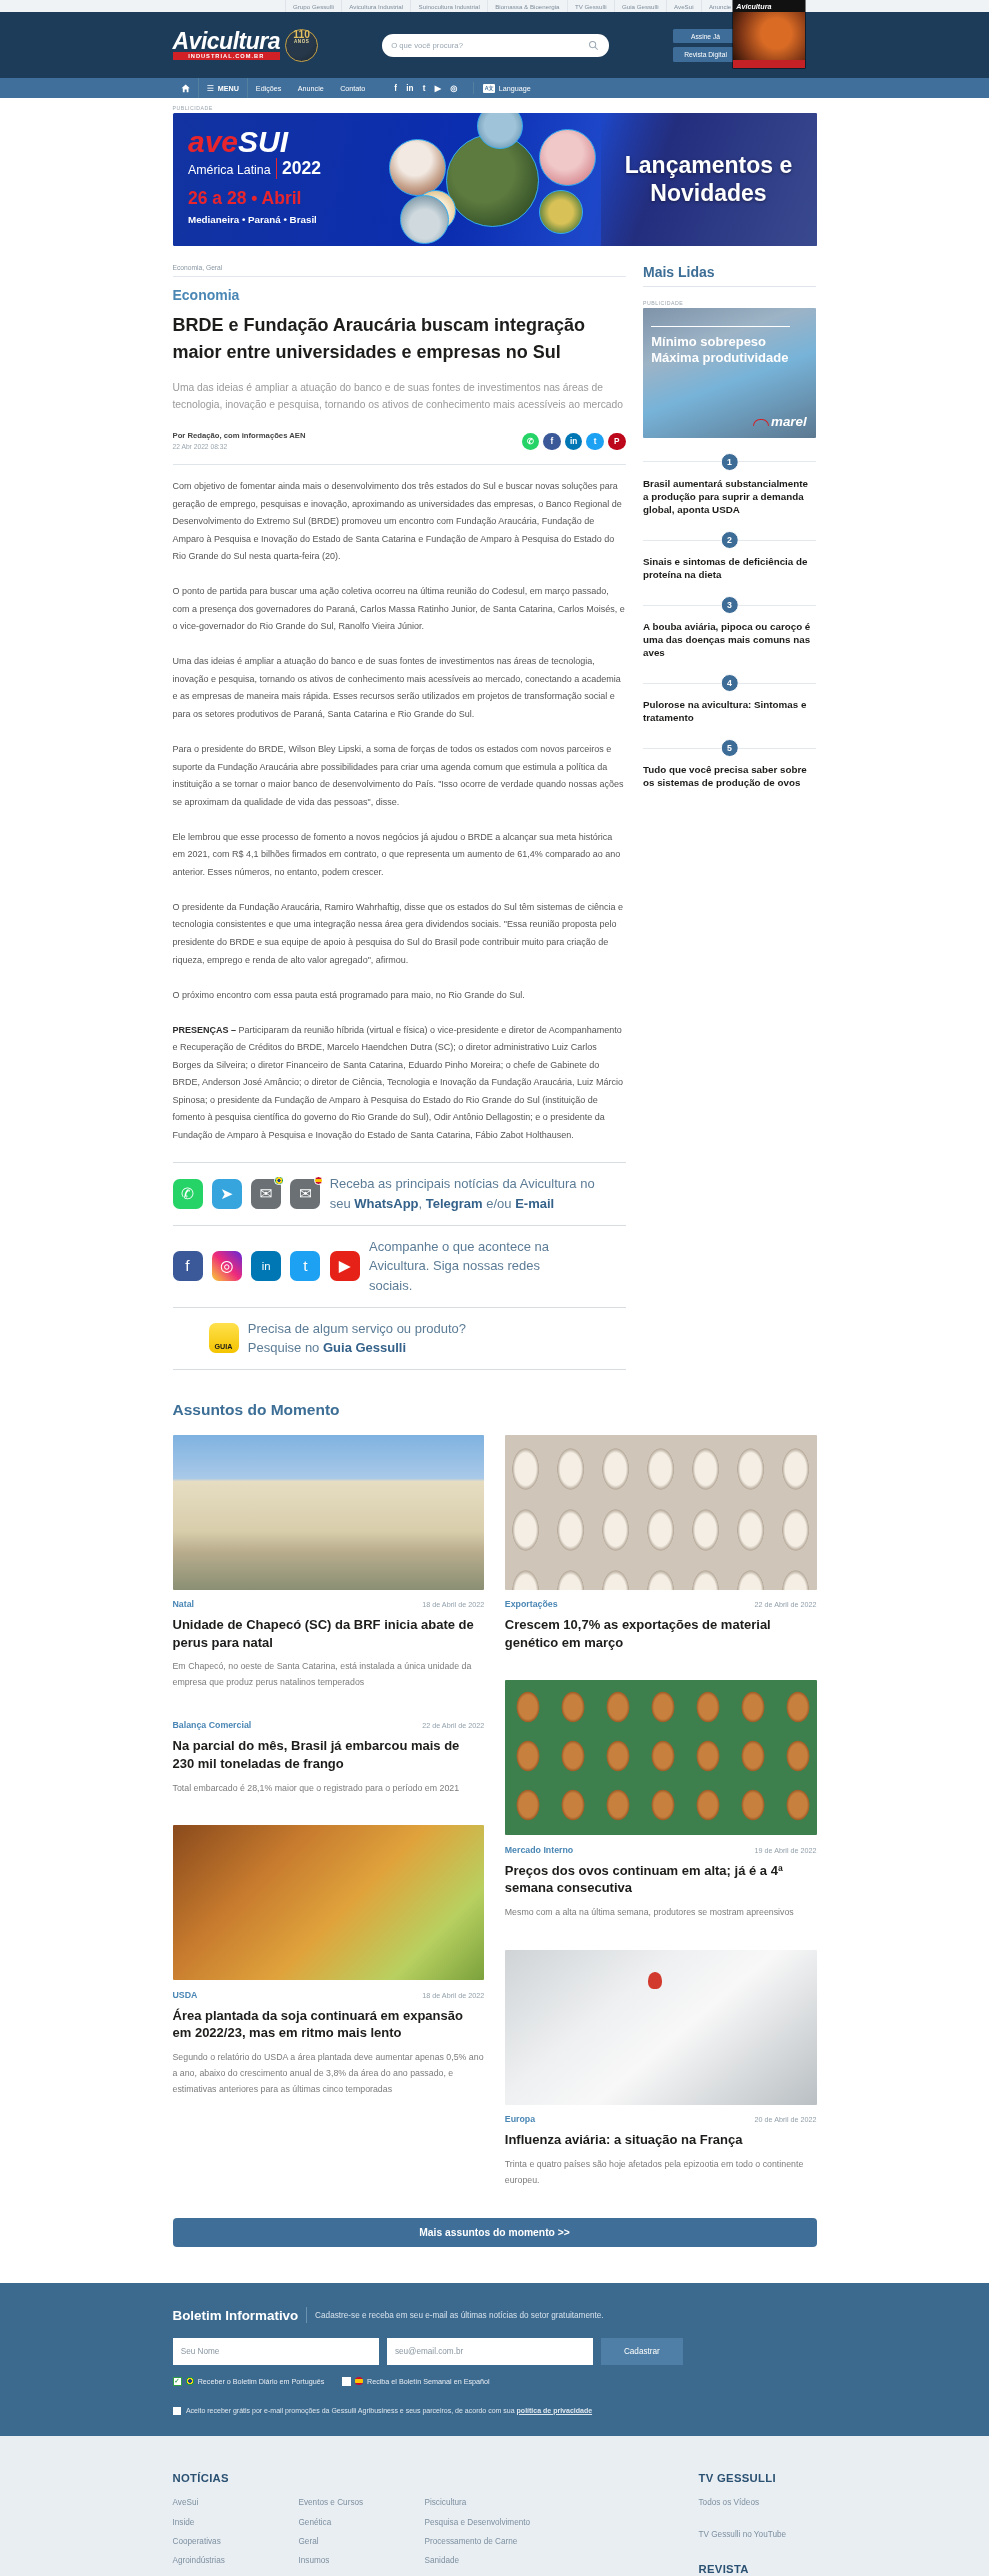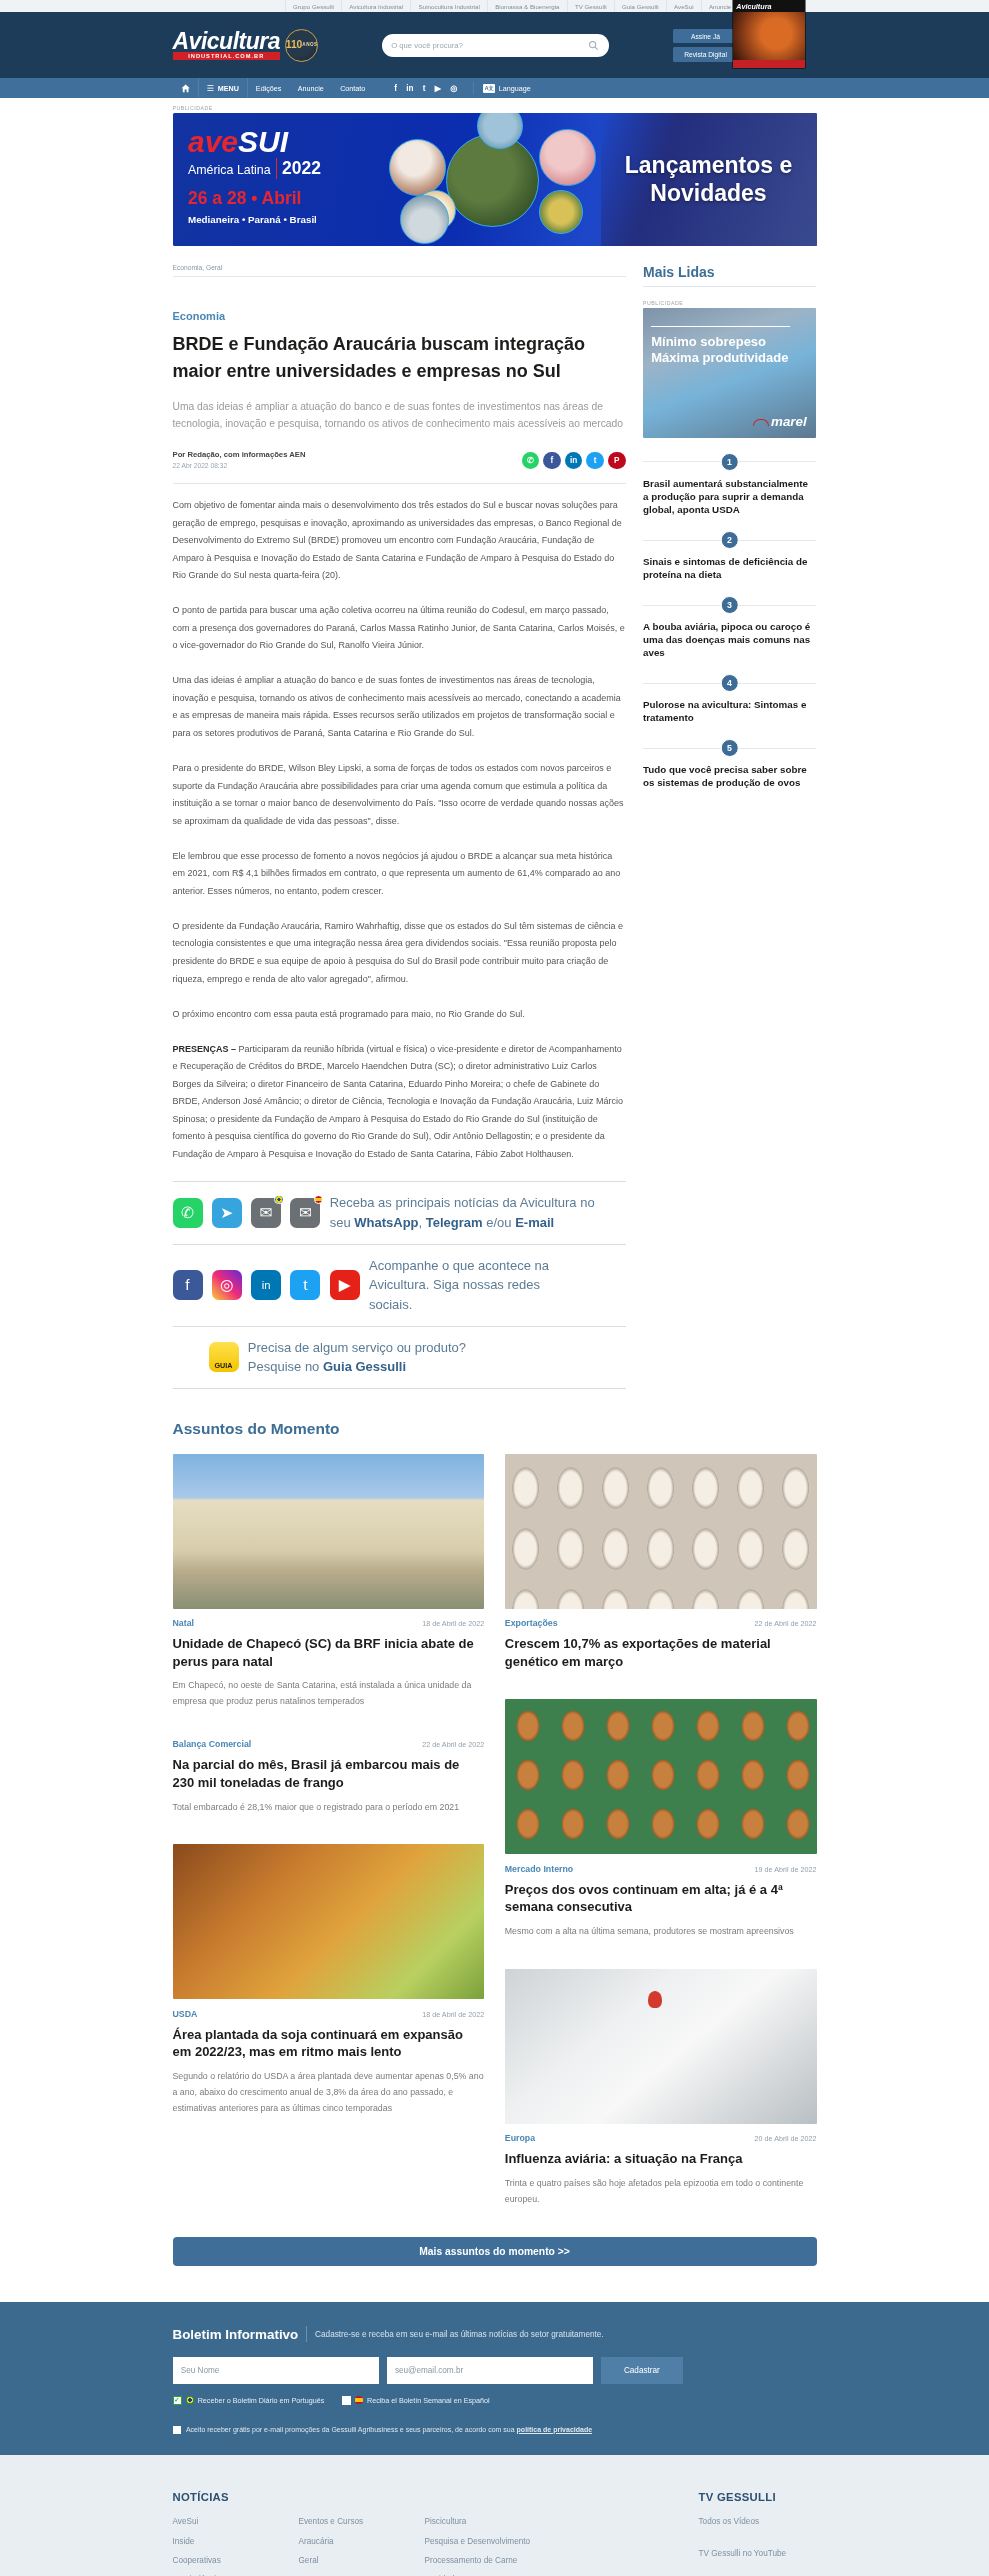--- a/index.html
+++ b/index.html
@@ -12,21 +12,21 @@
   .utilbar .container { display:flex; justify-content:flex-end; height:100%; }
   .utilbar a { color:#7d8d9b; text-decoration:none; padding:2.1px 7.2px; border-left:0.5px solid #dfe5ea; display:flex; align-items:center; }
   .utilbar a:last-of-type { border-right:0.5px solid #dfe5ea; margin-right:77px; }
 
   
   .header { background:#1d3c59; height:66px; position:relative; }
   .header .container { display:flex; align-items:center; height:100%; }
   .logo { display:flex; align-items:center; gap:5.2px; }
   .logo-word { font-size:23px; font-weight:bold; color:#fff; letter-spacing:-0.5px; font-style:italic; line-height:0.9; }
   .logo-sub { background:#d22027; color:#fff; font-size:5.7px; font-weight:bold; letter-spacing:1px; padding:1px 4.1px; margin-top:1px; text-align:center; }
-  .logo-badge { width:33px; height:33px; border-radius:50%; background:radial-gradient(circle at 35% 30%, #27384a 0 55%, #1a2835 100%); border:1.5px solid #c9a243; color:#e4bf5f; font-weight:bold; display:flex; flex-direction:row; align-items:center; justify-content:center; font-size:10.3px; line-height:1; }
+  .logo-badge { width:33px; height:33px; border-radius:50%; background:radial-gradient(circle at 35% 30%, #27384a 0 55%, #1a2835 100%); border:1.5px solid #c9a243; color:#e4bf5f; font-weight:bold; display:flex; flex-direction:column; align-items:center; font-size:10.3px; line-height:1; }
   .logo-badge small { font-size:4.6px; letter-spacing:0.5px; color:#e8d9a0; }
   .searchwrap { flex:1; display:flex; justify-content:center; }
   .searchpill { width:227px; height:23px; background:#fff; border-radius:11.3px; display:flex; align-items:center; padding:0 9.3px; }
   .searchpill input { flex:1; border:none; outline:none; font-size:7.7px; color:#333; font-family:"Liberation Sans",sans-serif; }
   .searchpill input::placeholder { color:#9aa7b2; }
   .hdr-buttons { display:flex; flex-direction:column; gap:4.1px; margin-right:78px; }
   .hdr-btn { background:#3e6d99; color:#fff; font-size:6.7px; border:none; padding:3.6px 7.2px; border-radius:1.5px; width:66px; text-align:center; cursor:pointer; }
   .magad { position:absolute; right:11.3px; top:-12.4px; width:72px; height:68px; background:#0c0c0c; box-shadow:0 0 0 0.5px #000; display:flex; flex-direction:column; }
   .magad .mast { background:#111; color:#fff; font-weight:bold; font-style:italic; font-size:7.2px; padding:1.5px 3.1px; }
   .magad .cover { flex:1; background:radial-gradient(circle at 60% 45%, #d96b25 0 30%, #7c3415 70%, #2b1207 100%); }
@@ -59,21 +59,21 @@
   .c-circle { position:absolute; border-radius:50%; border:1.5px solid #35aef0; }
   .banner-right { position:absolute; right:0; top:0; width:216px; height:100%; background:linear-gradient(110deg, rgba(20,35,150,0) 0%, #232e7e 30%, #3a4a8f 100%); display:flex; align-items:center; justify-content:center; }
   .banner-right-inner { color:#fff; font-size:23px; font-weight:bold; text-align:center; line-height:1.2; text-shadow:0 1px 3.1px rgba(0,0,0,.45); }
 
   
   .content { display:flex; gap:17.5px; margin-top:17.5px; }
   .main-col { width:453px; }
   .side-col { width:173px; }
 
   .breadcrumb { font-size:6.7px; color:#8a97a2; padding-bottom:5.2px; border-bottom:0.5px solid #e1e7ec; }
-  .cat-label { color:#4a87b5; font-size:11px; font-weight:bold; margin-top:33px; }
+  .cat-label { color:#4a87b5; font-size:14px; font-weight:bold; margin-top:10px; }
   h1.article-title { font-size:18px; color:#1d1d1b; line-height:1.5; font-weight:bold; margin-top:9.3px; }
   .lede { font-size:10.3px; color:#9a9a9a; line-height:1.65; margin-top:13.4px; }
   .byline-row { display:flex; justify-content:space-between; align-items:flex-end; margin-top:17.5px; }
   .byline b { font-size:7.7px; color:#444; }
   .pubdate { font-size:6.7px; color:#9aa5ae; margin-top:3.1px; }
   .share-row { display:flex; gap:4.1px; }
   .share-ic { width:17.5px; height:17.5px; border-radius:50%; color:#fff; display:flex; align-items:center; justify-content:center; font-size:8.2px; font-weight:bold; cursor:pointer; }
   .divider { border:none; border-top:0.5px solid #dfe5ea; margin:13.4px 0; }
   .article-body p { font-size:9px; color:#565656; line-height:1.95; margin-bottom:17.5px; }
   .article-body p strong { color:#2b2b2b; }
@@ -457,21 +457,21 @@
       <div class="f-heading">NOTÍCIAS</div>
       <div class="f-cols">
         <div class="f-col">
             <a>AveSui</a>
             <a>Inside</a>
             <a>Cooperativas</a>
             <a>Agroindústrias</a>
           </div>
         <div class="f-col">
             <a>Eventos e Cursos</a>
-            <a>Araucária</a>
+            <a>Genética</a>
             <a>Geral</a>
             <a>Insumos</a>
           </div>
         <div class="f-col wide">
             <a>Piscicultura</a>
             <a>Pesquisa e Desenvolvimento</a>
             <a>Processamento de Carne</a>
             <a>Sanidade</a>
           </div>
       </div>

